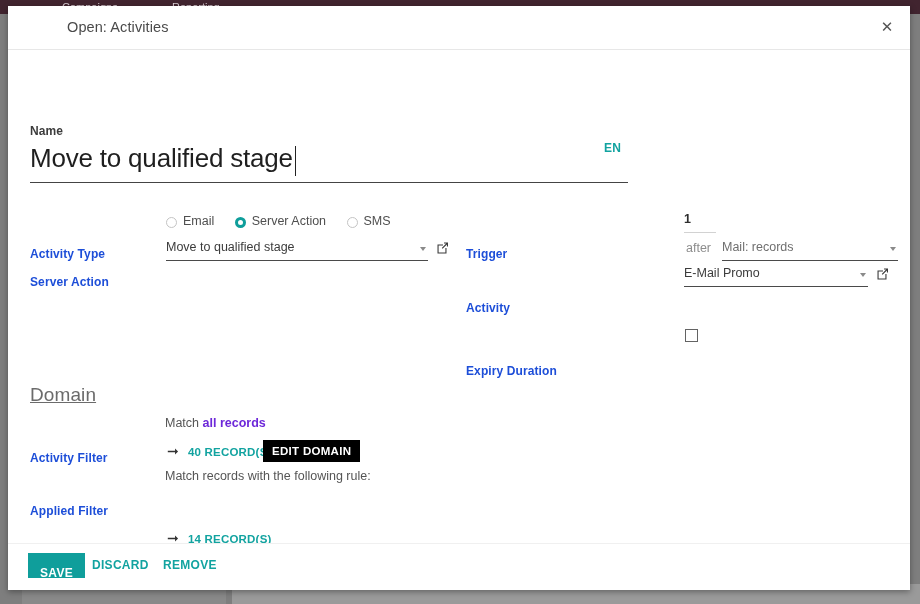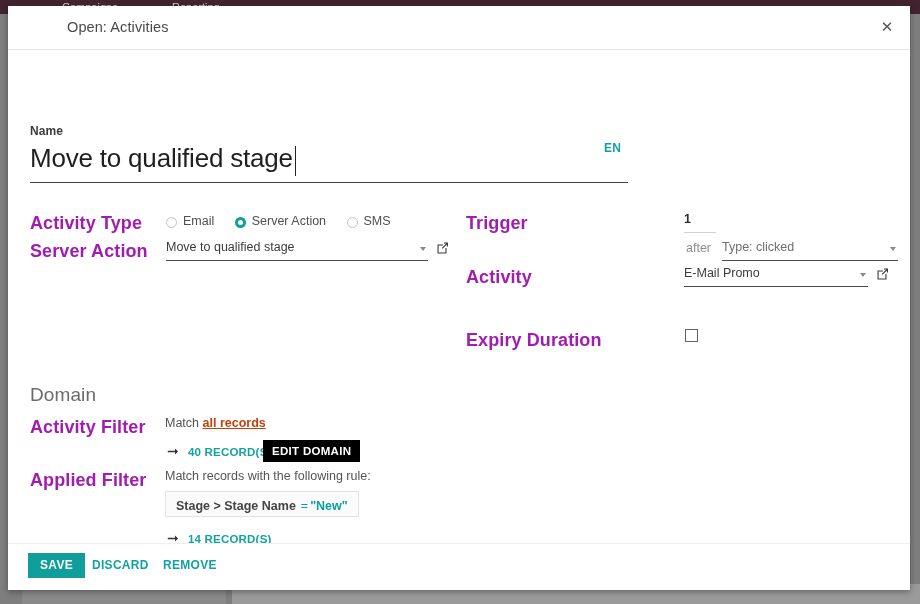--- a/index.html
+++ b/index.html
@@ -151,24 +151,25 @@
     font-size: 12px;
     font-weight: bold;
     color: #12a3a0;
     letter-spacing: .3px;
     cursor: pointer;
   }
 
   
   .f-label {
     position: absolute;
-    font-size: 18px;
-    font-weight: bold;
-    color: #a21caf;
+    font-size: 12px;
+    font-weight: bold;
+    color: #1d4ed8;
     letter-spacing: .1px;
+    margin-top: 34px;
   }
   .plain-text {
     position: absolute;
     font-size: 12.5px;
     color: #555;
   }
 
   
   .radio-group { position: absolute; }
   .radio-item {
@@ -250,28 +251,29 @@
 
   
   #domain-heading {
     position: absolute;
     left: 22px;
     top: 334px;
     font-size: 19px;
     color: #6b6b6b;
     font-weight: normal;
     letter-spacing: .1px;
+    text-decoration: underline;
   }
 
   .match-text {
     position: absolute;
     font-size: 12.5px;
     color: #555;
   }
-  .match-text b { color: #c2410c; text-decoration: underline; }
+  .match-text b { color: #6d28d9; }
 
   .rec-link {
     position: absolute;
     font-size: 11.5px;
     font-weight: bold;
     color: #12a3a0;
     letter-spacing: .2px;
     cursor: pointer;
   }
   .arrow-icon {
@@ -336,21 +338,21 @@
     width: 100%;
     height: 46px;
     background: #fff;
     border-top: 1px solid #f0f0f0;
   }
   #save-btn {
     position: absolute;
     left: 20px;
     top: 9px;
     height: 25px;
-    padding: 0 12px;
+    padding: 8px 12px;
     background: #0f9e9b;
     color: #fff;
     font-size: 12px;
     font-weight: bold;
     letter-spacing: .3px;
     line-height: 25px;
     border: none;
     cursor: pointer;
     font-family: "Liberation Sans", sans-serif;
   }
@@ -432,21 +434,21 @@
     </span>
 
     <div class="f-label" style="left:458px; top:163px;">Trigger</div>
 
     <div class="sel light" style="left:676px; top:161px; width:32px;">
       <span class="sel-val" style="font-weight:bold;color:#2e2e2e;">1</span>
     </div>
 
     <div class="plain-text" style="left:678px; top:191px; color:#8d8d8d;">after</div>
     <div class="sel" style="left:714px; top:189px; width:176px;">
-      <span class="sel-val" style="color:#6f6f6f;">Type: clicked</span>
+      <span class="sel-val" style="color:#6f6f6f;">Mail: records</span>
       <span class="caret"></span>
     </div>
 
     <div class="f-label" style="left:458px; top:217px;">Activity</div>
     <div class="sel" style="left:676px; top:215px; width:184px;">
       <span class="sel-val">E-Mail Promo</span>
       <span class="caret"></span>
     </div>
     <span class="ext-link" style="left:868px; top:217px;">
       <svg width="13" height="13" viewBox="0 0 13 13">
@@ -465,23 +467,20 @@
       <span>Match </span><b>all records</b>
     </div>
 
     <span class="arrow-icon" style="left:159px; top:394px;">➞</span>
     <span class="rec-link" style="left:180px; top:396px;">40 RECORD(S)</span>
     <button id="edit-domain-btn">EDIT DOMAIN</button>
 
     <div class="f-label" style="left:22px; top:420px;">Applied Filter</div>
     <div class="match-text" style="left:157px; top:419px;">Match records with the following rule:</div>
 
-    <div id="rule-chip">
-      <span class="rule-field">Stage &gt; Stage Name</span><span class="rule-op">=</span><span class="rule-val">"New"</span>
-    </div>
 
     <span class="arrow-icon" style="left:159px; top:481px;">➞</span>
     <span class="rec-link" style="left:180px; top:483px;">14 RECORD(S)</span>
   </div>
 
   <div id="modal-footer">
     <button id="save-btn">SAVE</button>
     <button id="discard-btn" class="txt-btn">DISCARD</button>
     <button id="remove-btn" class="txt-btn">REMOVE</button>
   </div>

